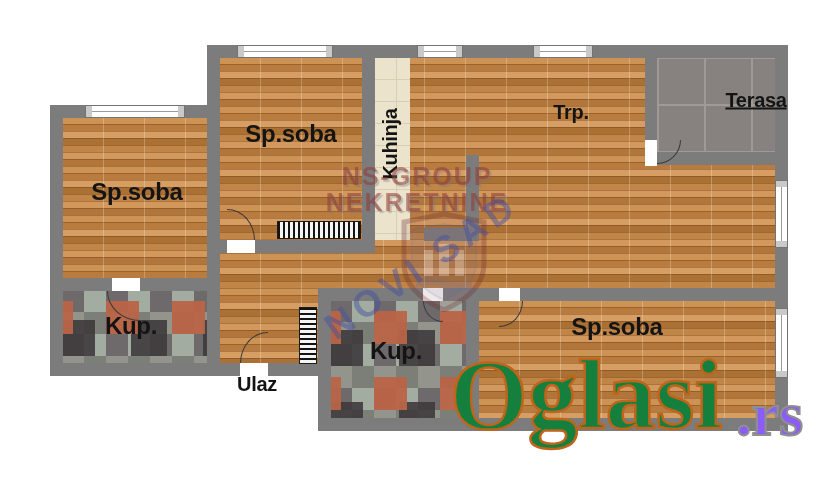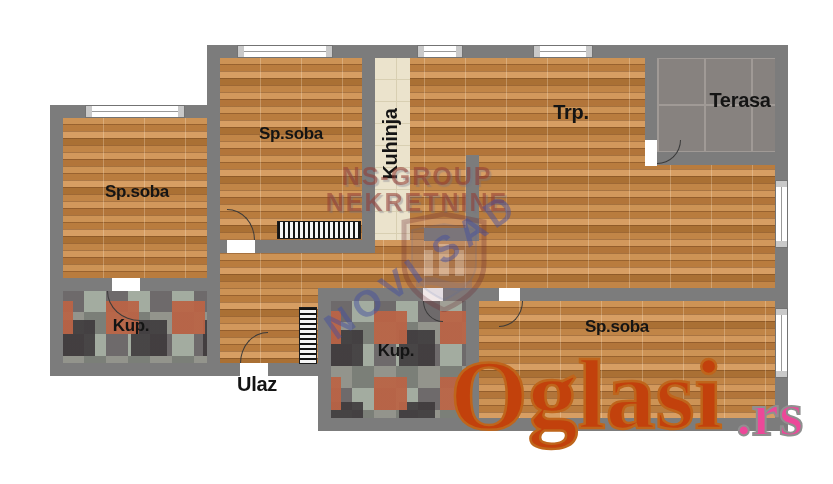--- a/index.html
+++ b/index.html
@@ -55,43 +55,43 @@
   .arc.br{border-right-width:1px;border-bottom-width:1px;border-bottom-right-radius:100% 100%;}
   .arc.tl{border-left-width:1px;border-top-width:1px;border-top-left-radius:100% 100%;}
   .arc.tr{border-right-width:1px;border-top-width:1px;border-top-right-radius:100% 100%;}
   .radh{border:1px solid #1c1c1c;box-sizing:border-box;
     background:repeating-linear-gradient(90deg,#141414 0 2px, rgba(0,0,0,0) 2px 5px),#f5f5f5;}
   .radv{border:1px solid #1c1c1c;box-sizing:border-box;
     background:repeating-linear-gradient(180deg,#141414 0 2px, rgba(0,0,0,0) 2px 5px),#f5f5f5;}
   
   .rlabel{
     transform:translate(-50%,-50%);
-    font-weight:bold;font-size:17px;color:#141414;letter-spacing:-0.3px;white-space:nowrap;
+    font-weight:bold;font-size:24px;color:#141414;letter-spacing:-0.3px;white-space:nowrap;
   }
   .rlabel.big{font-size:20px;}
   .rlabel.rot{transform:translate(-50%,-50%) rotate(-90deg);font-size:20px;}
   
   .wm-agency{
     transform:translate(-50%,-50%);
     font-weight:bold;font-size:25px;letter-spacing:2px;white-space:nowrap;
     color:rgba(148,58,50,0.55);
     text-shadow:2px 2px 1px rgba(115,115,135,0.35);
   }
   .wm-city{
     transform:translate(-50%,-50%) rotate(-35deg);
     font-weight:bold;font-size:37px;letter-spacing:6px;white-space:nowrap;
     color:rgba(70,80,158,0.48);
   }
   .wm-site{
     font-family:"Liberation Serif",serif;font-weight:bold;font-size:100px;line-height:1;
-    color:#c2410c;-webkit-text-stroke:2.5px #bf651b;white-space:nowrap;
+    color:#15803d;-webkit-text-stroke:2.5px #bf651b;white-space:nowrap;
   }
   .wm-tld{
     font-family:"Liberation Serif",serif;font-weight:bold;font-size:62px;line-height:1;
-    color:#ec4899;-webkit-text-stroke:2px #8f8f8f;white-space:nowrap;
+    color:#8b5cf6;-webkit-text-stroke:2px #8f8f8f;white-space:nowrap;
   }
 </style>
 </head>
 <body>
 
 <div id="stage">
 
   <div class="abs wood" style="left:219px;top:57px;width:556px;height:231px;"></div>
   <div class="abs wood" style="left:219px;top:288px;width:99px;height:75px;"></div>
   <div class="abs wood" style="left:62px;top:117px;width:145px;height:173px;"></div>
@@ -140,21 +140,21 @@
   <div class="abs arc br" style="left:499px;top:301px;width:24px;height:26px;"></div>
   <div class="abs arc br" style="left:657px;top:140px;width:24px;height:24px;"></div>
 
   <div class="abs radh" style="left:277px;top:221px;width:84px;height:18px;"></div>
   <div class="abs radv" style="left:299px;top:307px;width:18px;height:57px;"></div>
 
   <div class="abs rlabel" style="left:137px;top:192px;">Sp.soba</div>
   <div class="abs rlabel" style="left:291px;top:134px;">Sp.soba</div>
   <div class="abs rlabel rot" style="left:390px;top:144px;">Kuhinja</div>
   <div class="abs rlabel big" style="left:571px;top:112px;">Trp.</div>
-  <div class="abs rlabel big" style="left:740px;top:100px;">Terasa</div>
+  <div class="abs rlabel big" style="left:756px;top:100px;text-decoration:underline;">Terasa</div>
   <div class="abs rlabel" style="left:131px;top:326px;">Kup.</div>
   <div class="abs rlabel" style="left:396px;top:351px;">Kup.</div>
   <div class="abs rlabel" style="left:617px;top:327px;">Sp.soba</div>
   <div class="abs rlabel big" style="left:257px;top:384px;text-align:right;">Ulaz</div>
 
   <div class="abs wm-agency" style="left:417px;top:176px;">NS-GROUP</div>
   <div class="abs wm-agency" style="left:417px;top:202px;">NEKRETNINE</div>
 
   <svg class="abs" style="left:398px;top:212px;opacity:0.4;" width="92" height="100" viewBox="0 0 92 100">
     <path d="M46 2 L86 10 L86 52 Q86 80 46 98 Q6 80 6 52 L6 10 Z" fill="rgba(150,85,85,0.35)" stroke="rgba(110,45,50,0.8)" stroke-width="5"></path>

